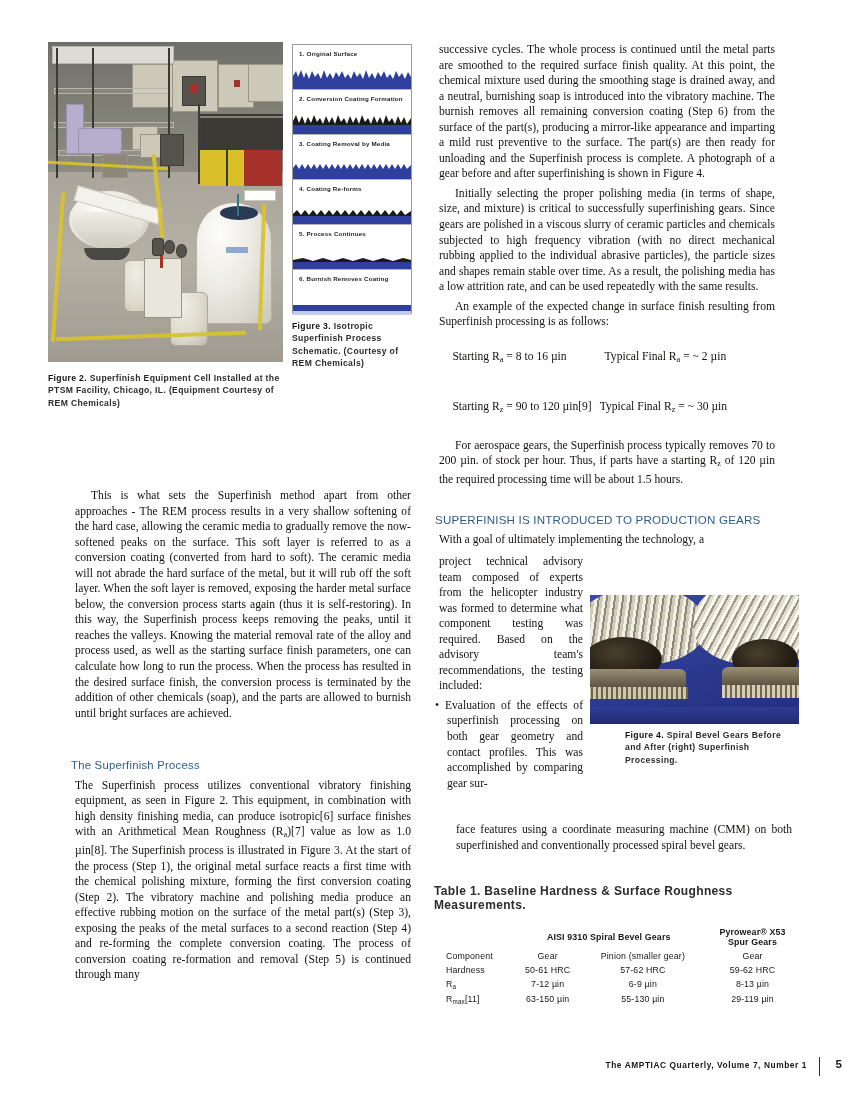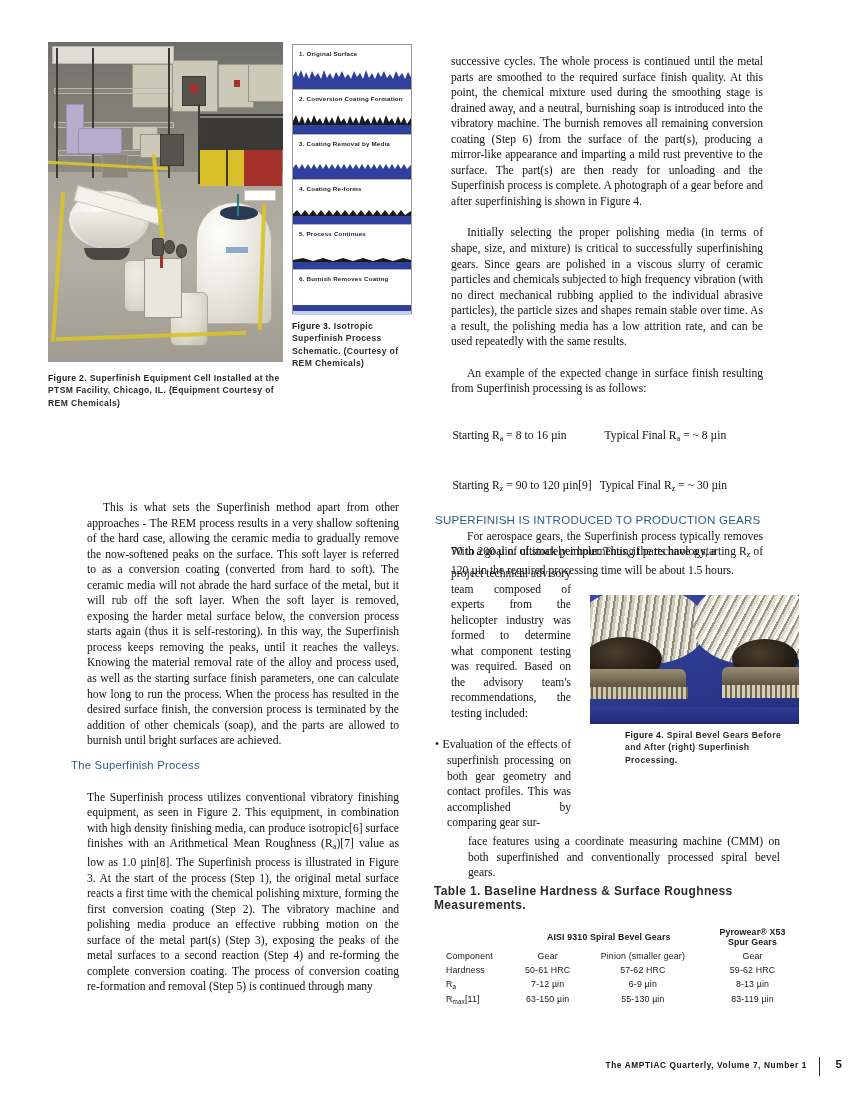--- a/index.html
+++ b/index.html
@@ -26,21 +26,21 @@
   
   .body-col {
     position: absolute;
     font-family: "Liberation Serif", serif;
     font-size: 11.6px;
     line-height: 15.55px;
     text-align: justify;
     color: #14110f;
     hyphens: manual;
   }
-  .body-col p { margin: 16px; }
+  .body-col p { margin: 4px; }
   .body-col p.indent { text-indent: 16px; }
 
   .section-head {
     font-family: "Liberation Sans", sans-serif;
     font-size: 11.3px;
     letter-spacing: .25px;
     color: #2e5c8a;
     margin: 0 0 1px 0;
     font-weight: 400;
   }
@@ -384,21 +384,21 @@
     <div class="section-head">The Superfinish Process</div>
     <p><span>The Superfinish process utilizes conventional vibratory finishing equipment, as seen in Figure 2. This equipment, in combination with high density finishing media, can produce isotropic[6] surface finishes with an Arithmetical Mean Roughness (R</span><sub>a</sub><span>)[7] value as low as 1.0 µin[8]. The Superfinish process is illustrated in Figure 3. At the start of the process (Step 1), the original metal surface reacts a first time with the chemical polishing mixture, forming the first conversion coating (Step 2). The vibratory machine and polishing media produce an effective rubbing motion on the surface of the metal part(s) (Step 3), exposing the peaks of the metal surfaces to a second reaction (Step 4) and re-forming the complete conversion coating. The process of conversion coating re-formation and removal (Step 5) is continued through many</span></p>
   </div>
 
   <div class="body-col" style="left:435px; top:38px; width:344px;">
     <p>successive cycles. The whole process is continued until the metal parts are smoothed to the required surface finish quality. At this point, the chemical mixture used during the smoothing stage is drained away, and a neutral, burnishing soap is introduced into the vibratory machine. The burnish removes all remaining conversion coating (Step 6) from the surface of the part(s), producing a mirror-like appearance and imparting a mild rust preventive to the surface. The part(s) are then ready for unloading and the Superfinish process is complete. A photograph of a gear before and after superfinishing is shown in Figure 4.</p>
     <p class="indent">Initially selecting the proper polishing media (in terms of shape, size, and mixture) is critical to successfully superfinishing gears. Since gears are polished in a viscous slurry of ceramic particles and chemicals subjected to high frequency vibration (with no direct mechanical rubbing applied to the individual abrasive particles), the particle sizes and shapes remain stable over time. As a result, the polishing media has a low attrition rate, and can be used repeatedly with the same results.</p>
     <p class="indent">An example of the expected change in surface finish resulting from Superfinish processing is as follows:</p>
 
     <div class="eq-line" style="margin-top:0px;">
-      <span>Starting R</span><sub>a</sub><span> = 8 to 16 µin</span><span class="eq-col2" style="width:38px;"></span><span>Typical Final R</span><sub>a</sub><span> = ~ 8 µin</span>
+      <span>Starting R</span><sub>a</sub><span> = 8 to 16 µin</span><span class="eq-col2" style="width:38px;"></span><span>Typical Final R</span><sub>a</sub><span> = ~ 2 µin</span>
     </div>
 
     <div class="eq-line">
       <span>Starting R</span><sub>z</sub><span> = 90 to 120 µin[9]</span><span class="eq-col2" style="width:8px;"></span><span>Typical Final R</span><sub>z</sub><span> = ~ 30 µin</span>
     </div>
 
     <p class="indent"><span>For aerospace gears, the Superfinish process typically removes 70 to 200 µin. of stock per hour. Thus, if parts have a starting R</span><sub>z</sub><span> of 120 µin the required processing time will be about 1.5 hours.</span></p>
   </div>
 
   <div class="body-col" style="left:435px; top:512px; width:344px;">
@@ -468,21 +468,21 @@
         <tr>
           <td class="rowlabel"><span>R</span><sub>a</sub></td>
           <td>7-12 µin</td>
           <td>6-9 µin</td>
           <td>8-13 µin</td>
         </tr>
         <tr>
           <td class="rowlabel"><span>R</span><sub>max</sub><span>[11]</span></td>
           <td>63-150 µin</td>
           <td>55-130 µin</td>
-          <td>83-119 µin</td>
+          <td>29-119 µin</td>
         </tr>
       </tbody>
     </table>
 
   </div>
 
   <div id="footer">
     <div class="ftext">The AMPTIAC Quarterly, Volume 7, Number 1</div>
     <div class="fbar"></div>
     <div class="fpage">5</div>

